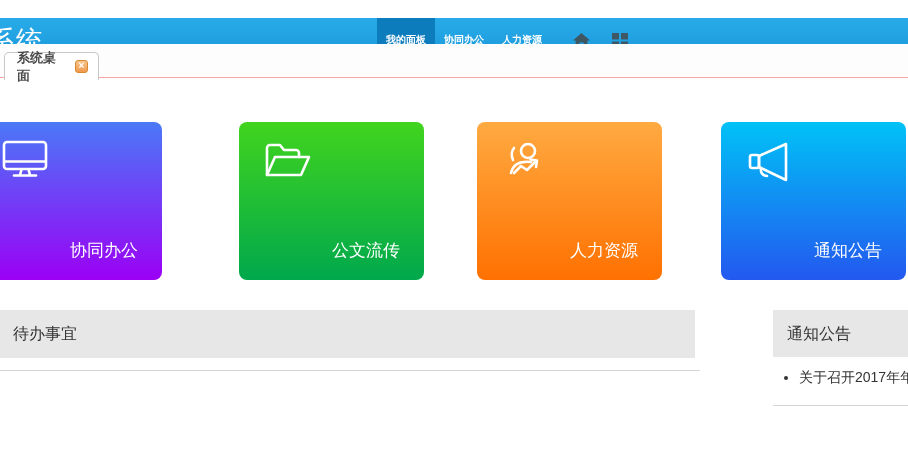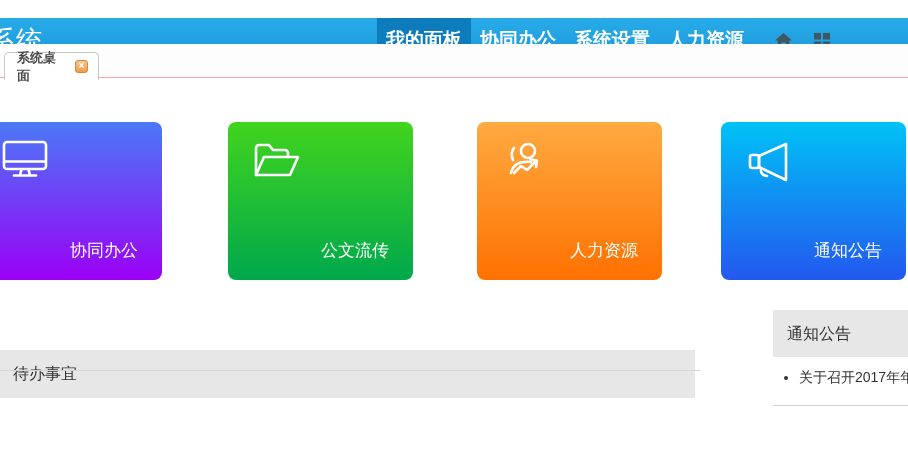--- a/index.html
+++ b/index.html
@@ -6,21 +6,21 @@
   html,body { background:#ffffff; }
   body { font-family:"Liberation Sans", sans-serif; }
   .screen { position:relative; width:908px; height:454px; background:#ffffff; overflow:hidden; }
 
   
   .top-header { position:absolute; left:0; top:18px; width:908px; height:44px;
     background:linear-gradient(180deg,#28abe9,#1b97d9); }
   .app-title { position:absolute; left:-12px; top:5px; font-size:27px; color:#ffffff;
     white-space:nowrap; letter-spacing:1px; }
   .main-nav { position:absolute; left:377px; top:0; height:44px; display:flex; align-items:stretch; }
-  .nav-item { line-height:44px; padding:0 9px; color:#ffffff; font-size:19px; font-weight:bold;
+  .nav-item { line-height:44px; padding:0 9px; color:#ffffff; font-size:10px; font-weight:bold;
     white-space:nowrap; cursor:pointer; }
   .nav-item.active { background:#0d7cbd; }
   .hicon { display:flex; align-items:center; margin-left:22px; cursor:pointer; }
   .hicon svg { display:block; }
 
   
   .tab-bar { position:absolute; left:0; top:44px; width:908px; height:34px; background:#fdfdfd;
     border-bottom:1px solid #fca5a5; }
   .tab { position:absolute; left:4px; top:8px; height:28px; width:95px; background:#ffffff;
     border:1px solid #c8c8c8; border-bottom:none; border-radius:5px 5px 0 0;
@@ -30,38 +30,37 @@
     background:linear-gradient(180deg,#f9c68f,#ef9a4d); border:1px solid #d8882f;
     color:#ffffff; font-size:10px; line-height:10px; text-align:center; font-weight:bold; cursor:pointer; }
 
   
   .tile { position:absolute; top:122px; width:185px; height:158px; border-radius:8px; cursor:pointer; }
   .tile svg { position:absolute; top:18px; left:25px; }
   .tile-label { position:absolute; right:24px; bottom:18px; color:#ffffff; font-size:17px; white-space:nowrap; }
 
   
   .panel-header { position:absolute; background:#e7e7e7; font-size:16px; color:#333333; }
-  .todo-header { left:0; top:310px; width:695px; height:48px; line-height:48px; padding-left:13px;margin-top:40px; }
+  .todo-header { left:0; top:310px; width:695px; height:48px; line-height:48px; padding-left:13px; }
   .todo-divider { position:absolute; left:0; top:370px; width:700px; border-top:1px solid #d5d5d5; }
   .notice-header { left:773px; top:310px; width:200px; height:47px; line-height:47px; padding-left:14px; }
   .notice-list { position:absolute; left:773px; top:362px; width:200px; list-style:disc; padding-left:26px; }
   .notice-list li { font-size:14px; color:#333333; line-height:31px; white-space:nowrap; cursor:pointer; }
   .notice-divider { position:absolute; left:773px; top:405px; width:200px; border-top:1px solid #d5d5d5; }
 </style>
 </head>
 <body>
 
 <div class="screen">
 
   <div class="top-header">
     <div class="app-title">系统</div>
     <div class="main-nav">
       <div class="nav-item active">我的面板</div>
       <div class="nav-item">协同办公</div>
-      <div class="nav-item">系统设置</div>
       <div class="nav-item">人力资源</div>
       <span class="hicon">
         <svg width="17" height="15" viewBox="0 0 17 15">
           <path d="M8.5 0 L0 7.4 H2.6 V15 H6.3 V9.6 H10.7 V15 H14.4 V7.4 H17 Z" fill="#3f5663"></path>
         </svg>
       </span>
       <span class="hicon">
         <svg width="16" height="15" viewBox="0 0 16 15">
           <rect x="0" y="0" width="7" height="6.5" fill="#3f5663"></rect>
           <rect x="9" y="0" width="7" height="6.5" fill="#3f5663"></rect>
@@ -82,21 +81,21 @@
   <div class="tile" style="left: -23px; background: linear-gradient(rgb(74, 121, 247), rgb(155, 0, 245));">
     <svg width="48" height="42" viewBox="0 0 48 42" fill="none" stroke="#ffffff" stroke-width="2.6" stroke-linecap="round" stroke-linejoin="round">
       <rect x="2" y="2" width="42" height="27" rx="3"></rect>
       <line x1="2.5" y1="21.5" x2="43.5" y2="21.5"></line>
       <path d="M19.5 29.5 L18 35 M26.5 29.5 L28 35"></path>
       <line x1="12" y1="35.5" x2="34" y2="35.5"></line>
     </svg>
     <span class="tile-label">协同办公</span>
   </div>
 
-  <div class="tile" style="left: 228px; background: linear-gradient(rgb(65, 212, 30), rgb(0, 168, 76));">
+  <div class="tile" style="left: 239px; background: linear-gradient(rgb(65, 212, 30), rgb(0, 168, 76));">
     <svg width="48" height="42" viewBox="0 0 48 42" fill="none" stroke="#ffffff" stroke-width="2.6" stroke-linecap="round" stroke-linejoin="round">
       <path d="M3 35 V8 a3 3 0 0 1 3 -3 h10 l4 5 h12 a3 3 0 0 1 3 3 v4"></path>
       <path d="M3 35 L11 17 H45 L37 35 Z"></path>
     </svg>
     <span class="tile-label">公文流传</span>
   </div>
 
   <div class="tile" style="left: 477px; background: linear-gradient(rgb(255, 170, 65), rgb(255, 113, 1));">
     <svg width="48" height="44" viewBox="0 0 48 44" fill="none" stroke="#ffffff" stroke-width="2.6" stroke-linecap="round" stroke-linejoin="round">
       <circle cx="26" cy="11" r="7"></circle>

